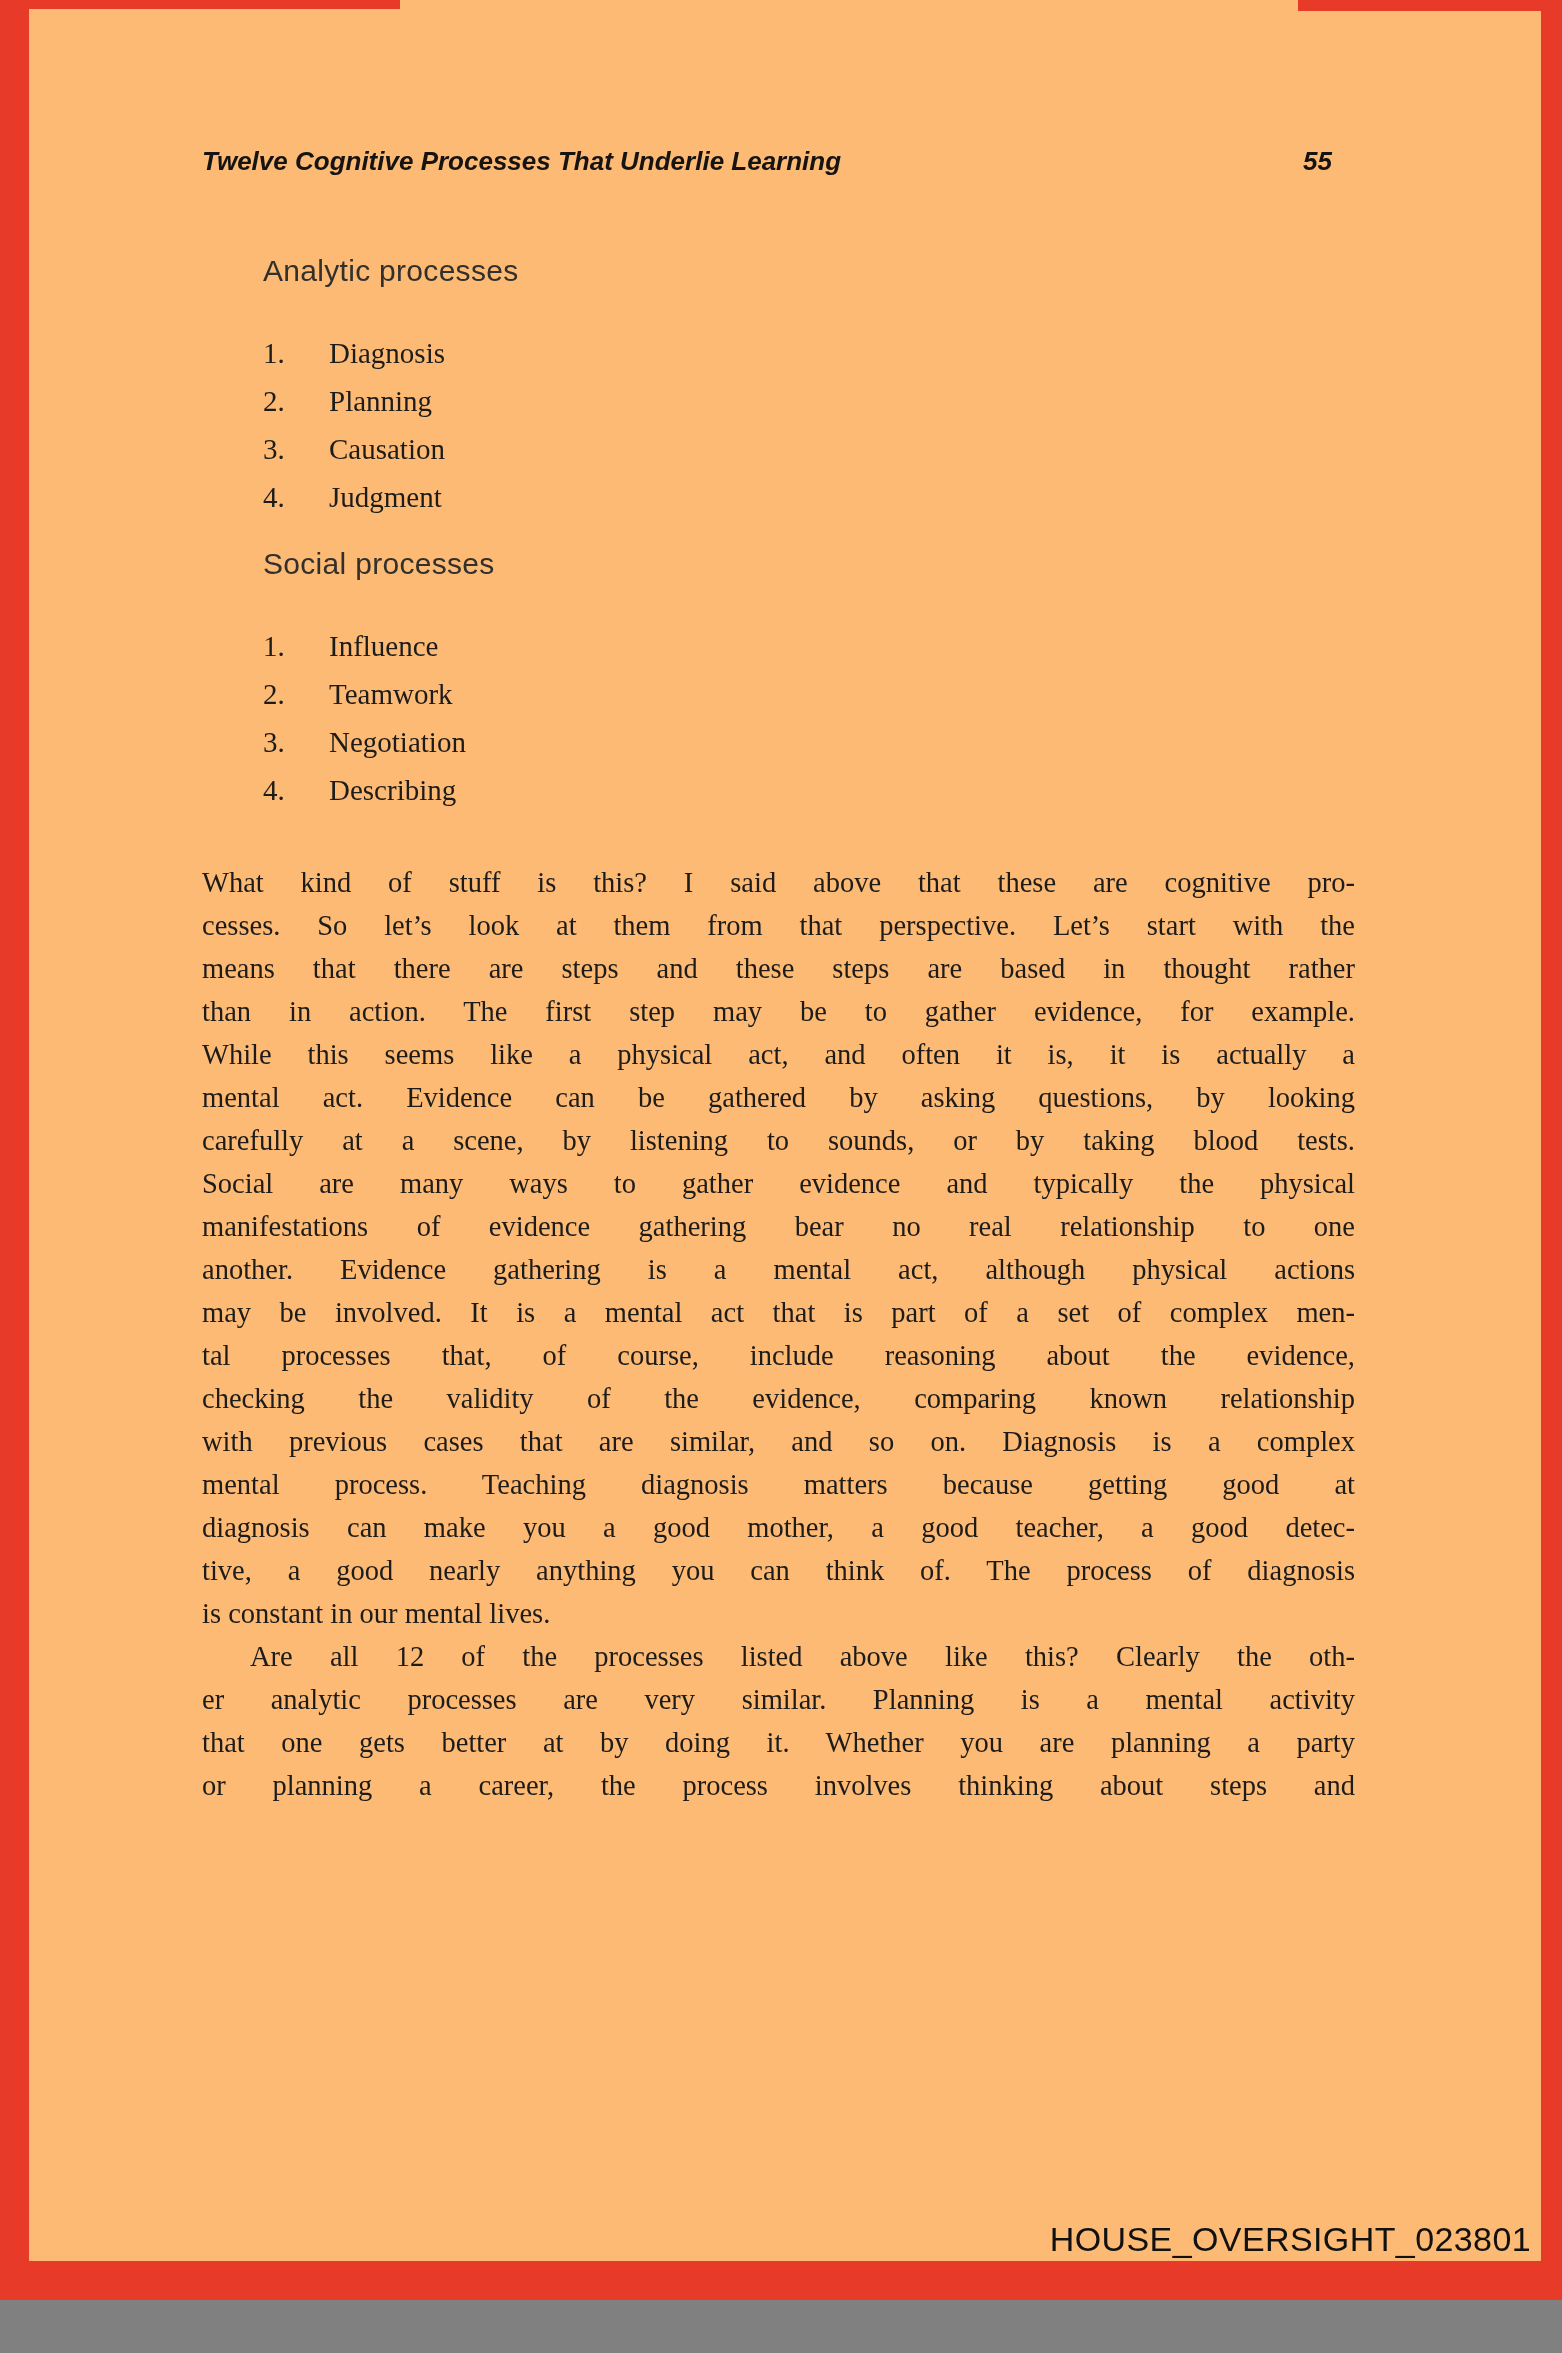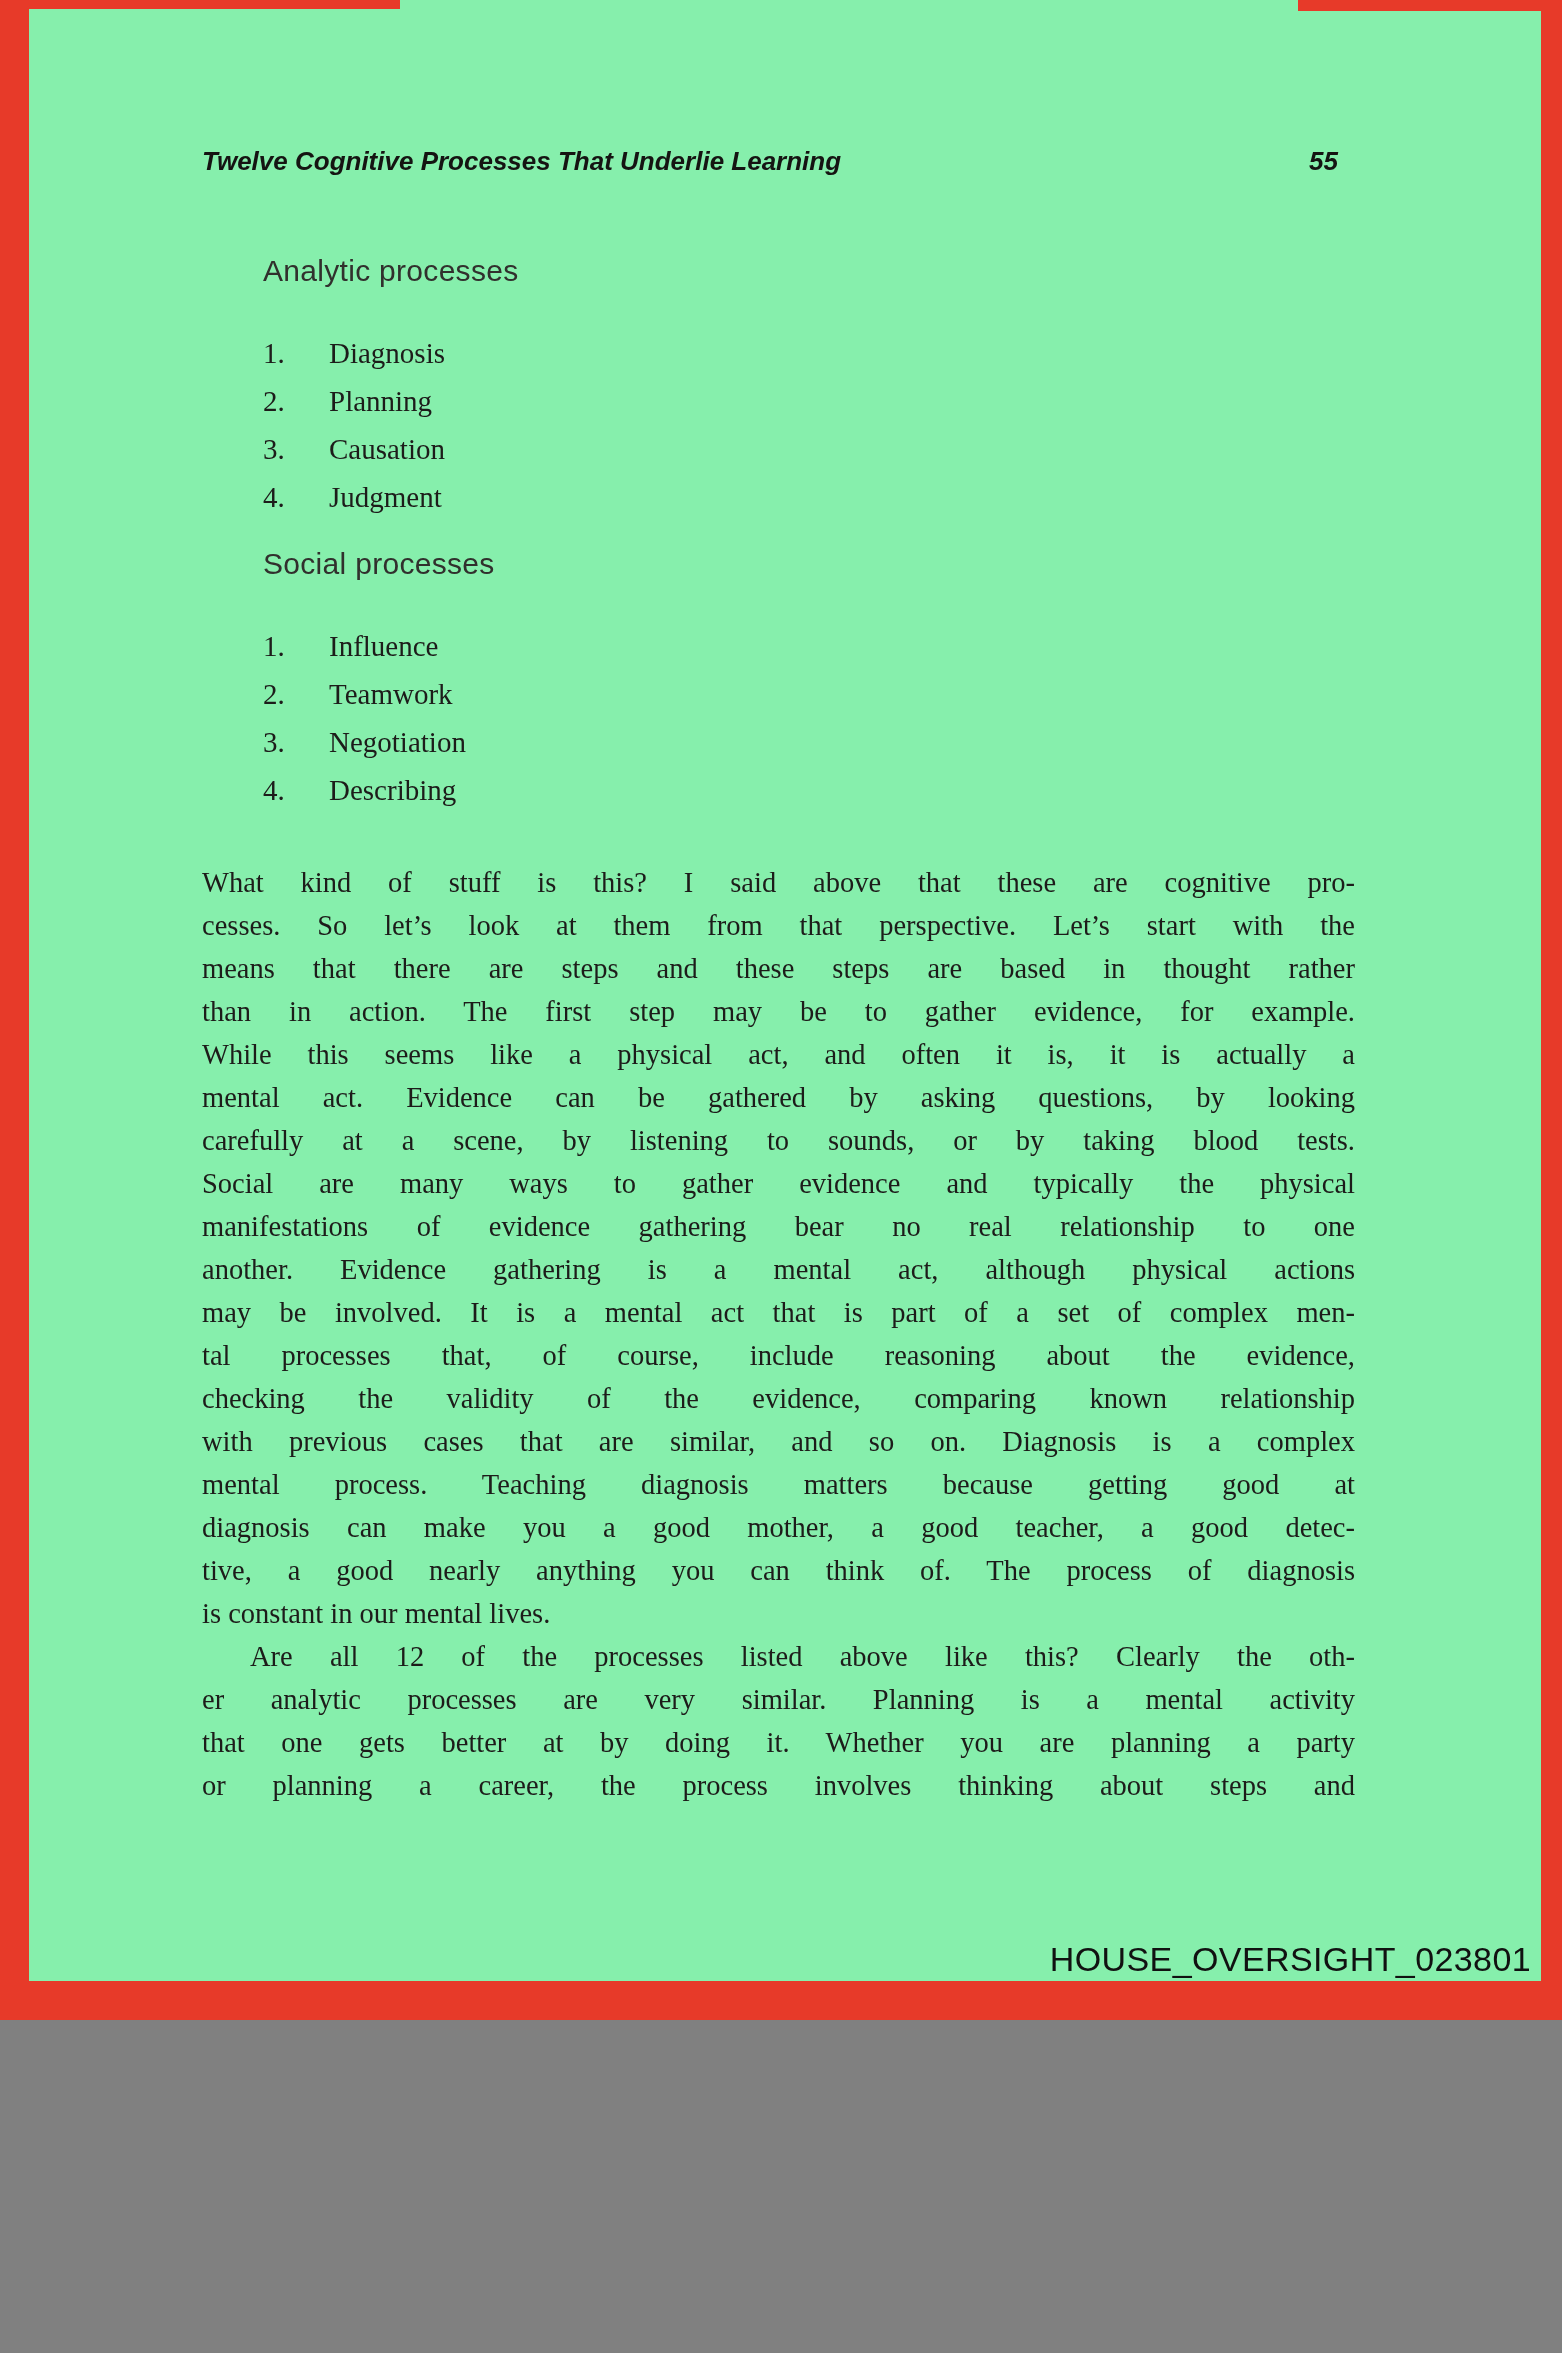--- a/index.html
+++ b/index.html
@@ -1,20 +1,20 @@
 <!DOCTYPE html>
 <html style="font-size:13.6px"><head>
 <meta charset="utf-8">
 <style>
   html,body { margin:0; padding:0; background:#808080; }
   .page {
     position:relative;
-    width:1562px; height:2020px;
+    width:1562px; height:2300px;
     margin:0 auto;
-    background:#86efac;
+    background:#fdba74;
     overflow:hidden;
     font-family:"Liberation Serif", serif;
     color:#1d1c1a;
   }
   
   .edge { position:absolute; background:var(--edge-red,#e73a29); }
   .edge-left   { left:0; top:0; bottom:0; width:29px; }
   .edge-right  { right:0; top:0; bottom:0; width:21px; }
   .edge-bottom { left:0; right:0; bottom:0; height:39px; }
   .edge-top-left  { left:0; top:0; width:400px; height:8.5px; }
@@ -22,21 +22,21 @@
 
   .content { position:absolute; left:202px; right:207px; top:0; }
 
   .runhead {
     display:flex; justify-content:space-between; align-items:baseline;
     margin-top:146px; margin-bottom:77px;
     font-family:"Liberation Sans", sans-serif;
     font-style:italic; font-weight:bold;
     font-size:26px; color:#151412;
   }
-  .runhead .pagenum { margin-right:17px; }
+  .runhead .pagenum { margin-right:23px; }
 
   .section-heading {
     font-family:"Liberation Sans", sans-serif;
     font-weight:normal;
     font-size:30px; color:#31302d;
     letter-spacing:0.3px;
     padding-left:61px;
     margin:0 0 41px 0;
   }
   .section + .section { margin-top:26px; }

